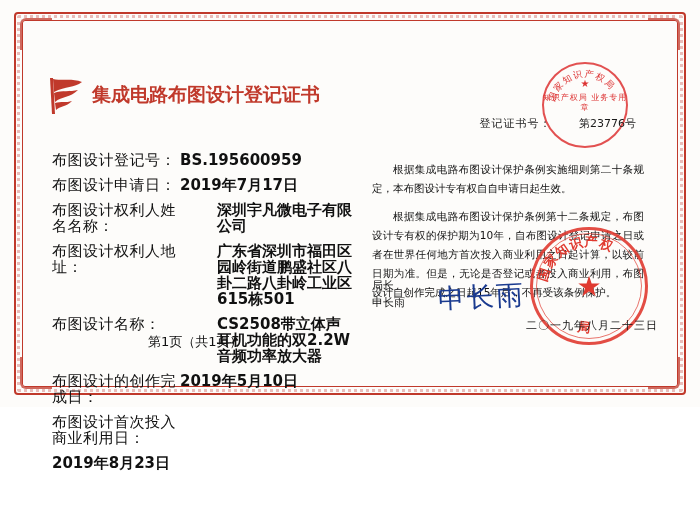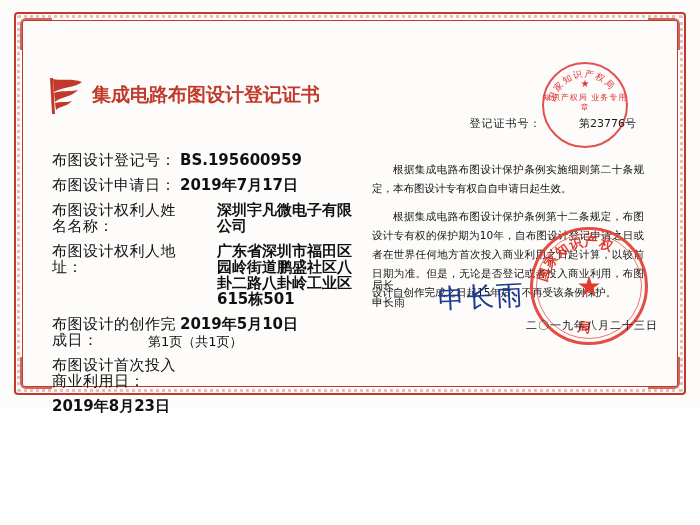--- a/index.html
+++ b/index.html
@@ -118,21 +118,21 @@
   .reg-line {
     position: absolute;
     right: 64px;
     top: 116px;
     font-family: "DejaVu Sans", sans-serif;
     font-size: 11px;
     color: #1a1a1a;
     white-space: nowrap;
   }
   .reg-line .reg-label { letter-spacing: 1px; }
-  .reg-line .reg-value { margin-left: 34px; }
+  .reg-line .reg-value { margin-left: 24px; }
 
   
   .fields {
     position: absolute;
     left: 52px;
     top: 152px;
     width: 300px;
     font-family: "DejaVu Sans", sans-serif;
     font-size: 15px;
     color: #111;
@@ -308,20 +308,24 @@
       <span class="fvalue">2019年7月17日</span>
     </div>
     <div class="field tall">
       <span class="flabel">布图设计权利人姓名名称：</span>
       <span class="fvalue">深圳宇凡微电子有限公司</span>
     </div>
     <div class="field tall">
       <span class="flabel">布图设计权利人地址：</span>
       <span class="fvalue plain">广东省深圳市福田区园岭街道鹏盛社区八卦二路八卦岭工业区615栋501</span>
     </div>
+    <div class="field tall">
+      <span class="flabel">布图设计名称：</span>
+      <span class="fvalue">CS2508带立体声耳机功能的双2.2W音频功率放大器</span>
+    </div>
     <div class="field">
       <span class="flabel">布图设计的创作完成日：</span>
       <span class="fvalue">2019年5月10日</span>
     </div>
     <div class="field">
       <span class="flabel">布图设计首次投入商业利用日：</span>
       <span class="fvalue"></span>
     </div>
     <div class="field">
       <span class="fvalue">2019年8月23日</span>

